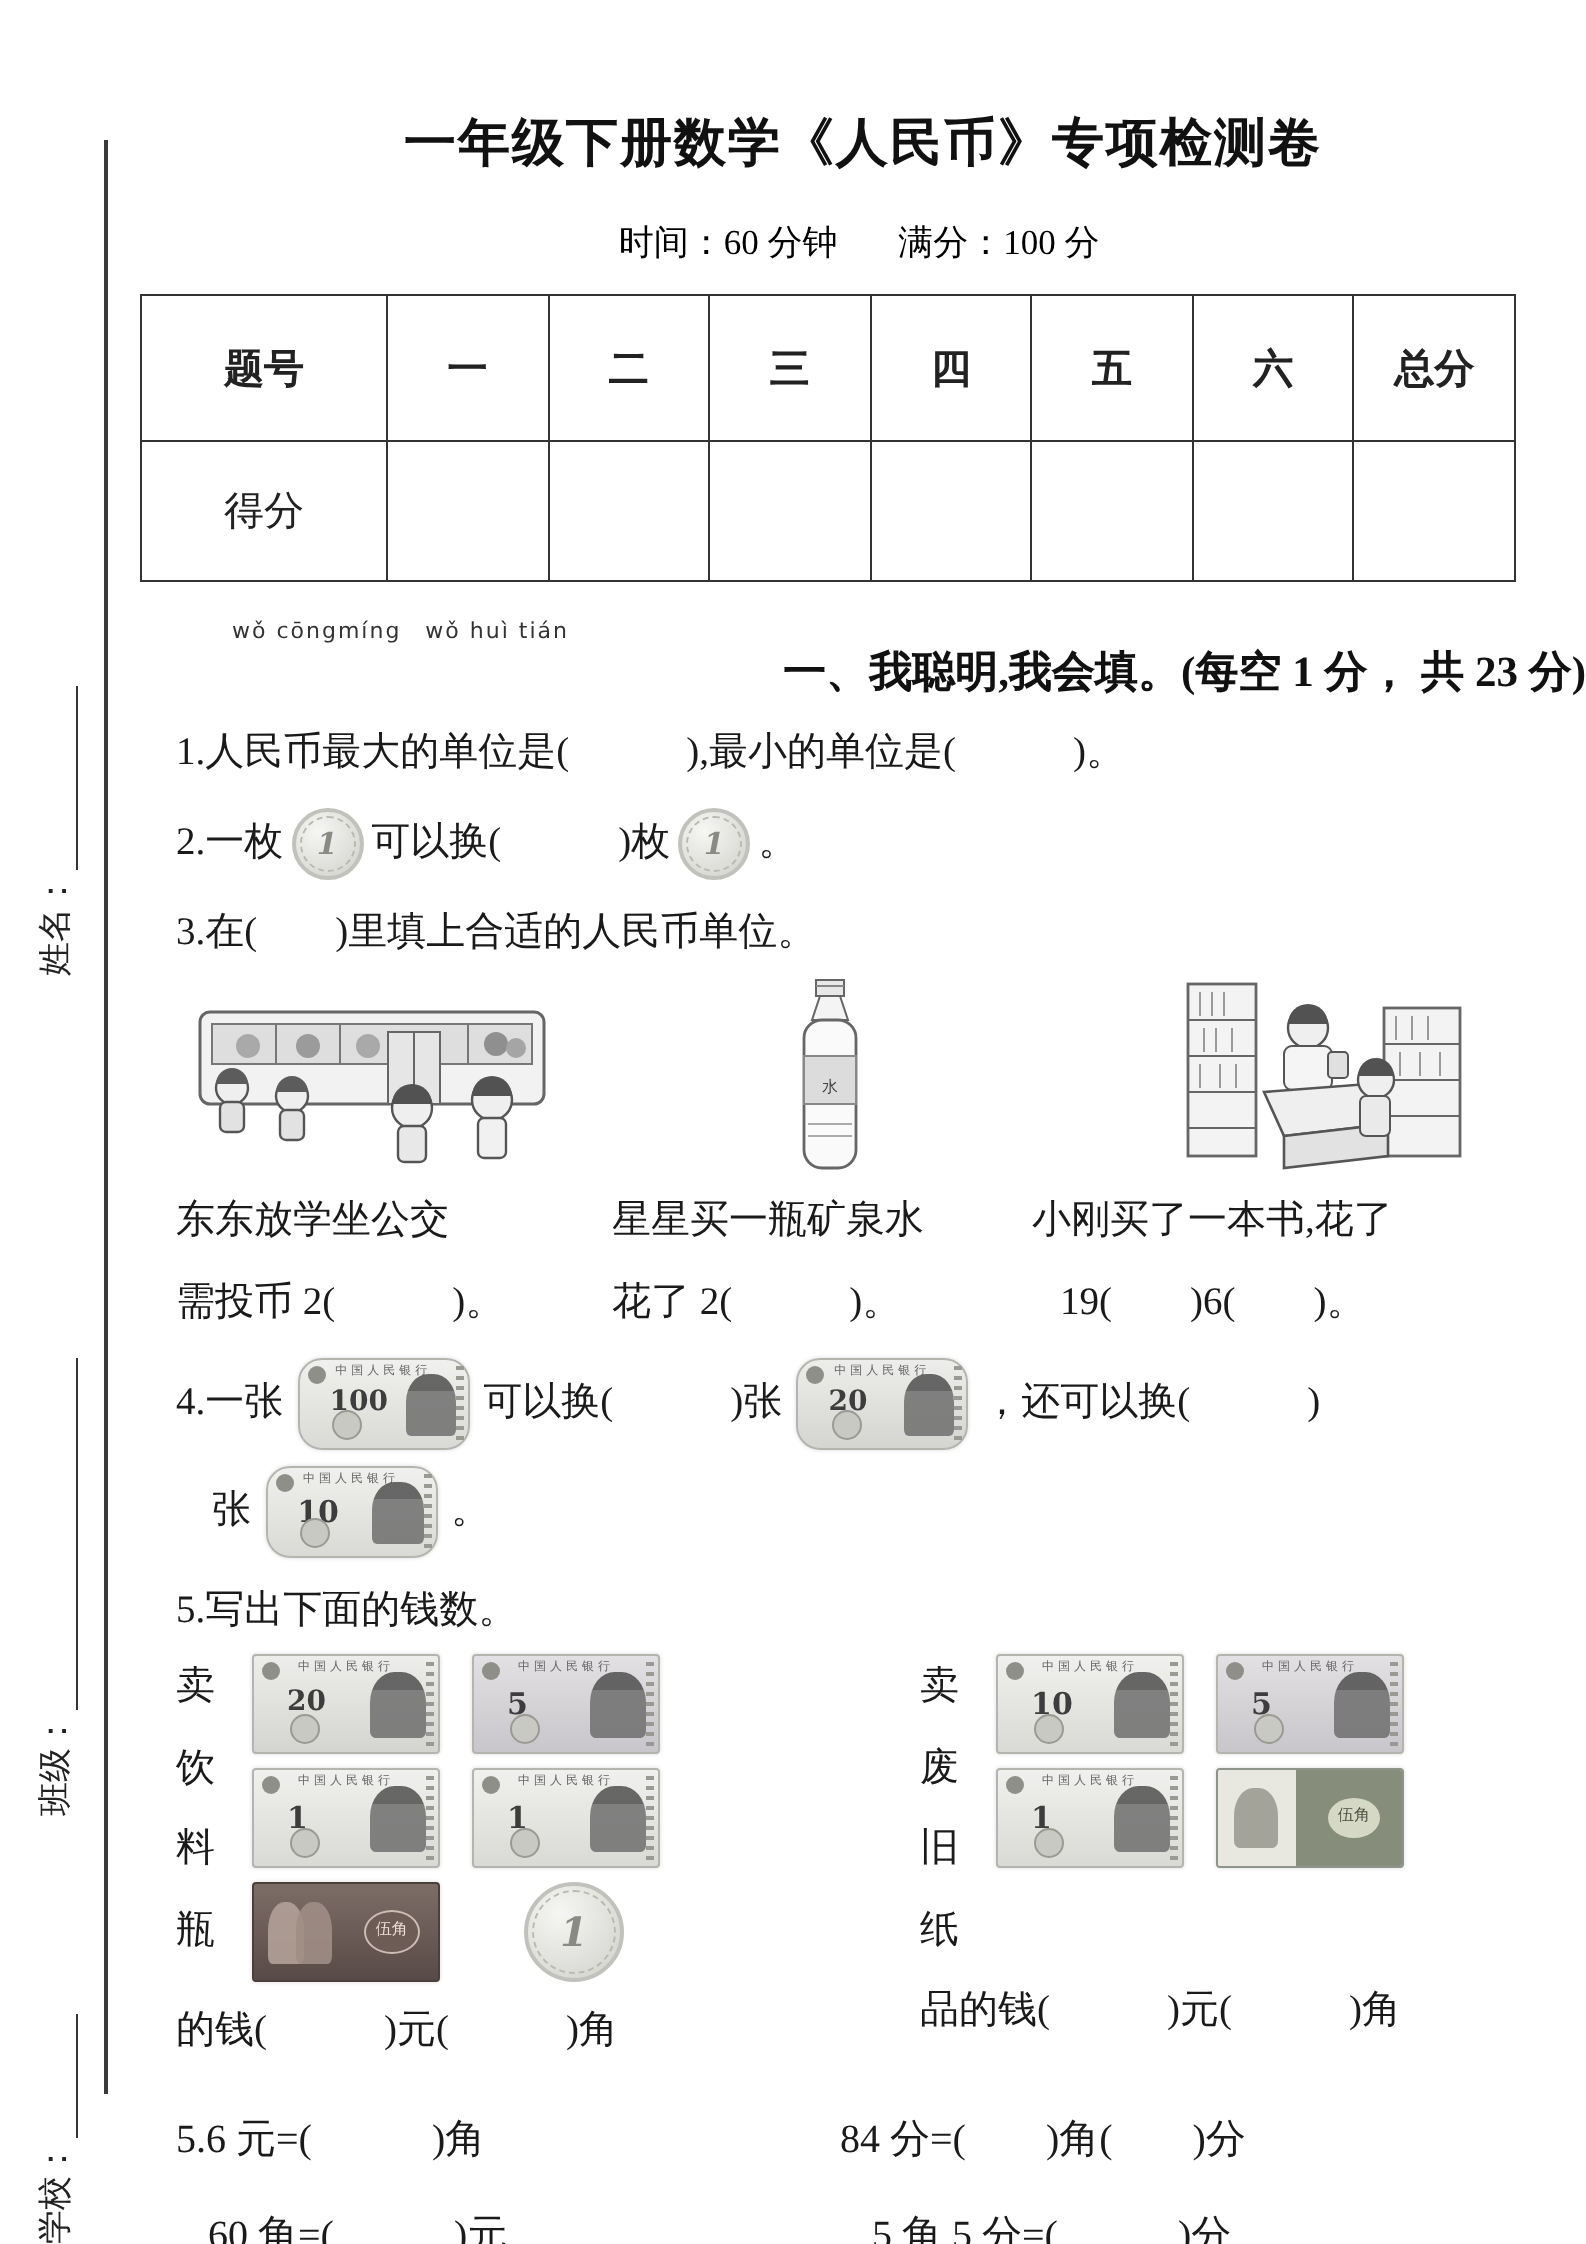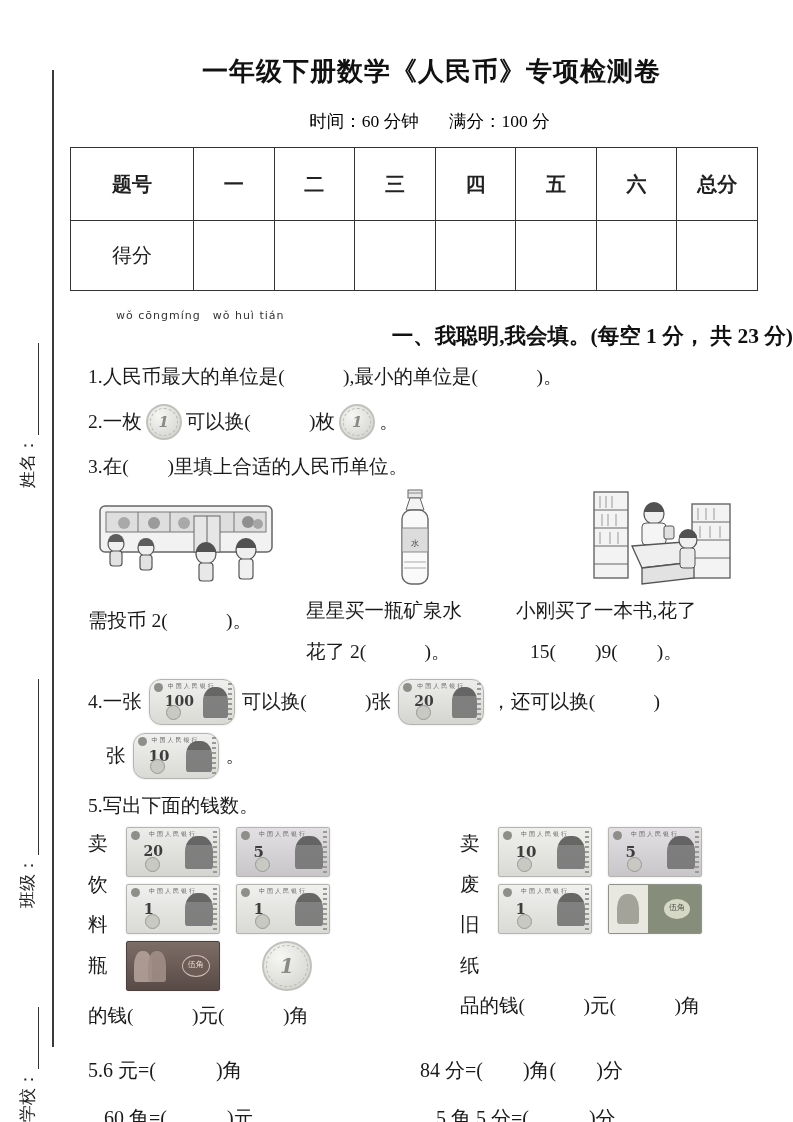--- a/index.html
+++ b/index.html
@@ -293,29 +293,30 @@
       <path d="M54 80 L106 74 L106 90 L54 96 Z" fill="#e2e2e2" stroke="#555" stroke-width="1.3"></path>
 
       <circle cx="100" cy="52" r="9" fill="#efefef" stroke="#555" stroke-width="1.2"></circle>
       <path d="M91 50 a9 9 0 0 1 18 0 z" fill="#525252"></path>
       <rect x="92" y="60" width="15" height="20" rx="3" fill="#eaeaea" stroke="#555"></rect>
     </svg>
   </div>
 
   <div class="q3-captions">
     <div>
+      <div>东东放学坐公交</div>
       <div class="cap-line2">需投币 2(　　　)。</div>
     </div>
     <div>
       <div>星星买一瓶矿泉水</div>
       <div class="cap-line2">花了 2(　　　)。</div>
     </div>
     <div>
       <div>小刚买了一本书,花了</div>
-      <div class="cap-line2 cap-indent">15(　　)9(　　)。</div>
+      <div class="cap-line2 cap-indent">19(　　)6(　　)。</div>
     </div>
   </div>
 
   <div class="q4-line">
     <span>4.一张</span>
     <span class="note note-q4 note-100">
       <span class="emblem"></span>
       <span class="bank">中国人民银行</span>
       <span class="num">100</span>
       <span class="seal"></span>

